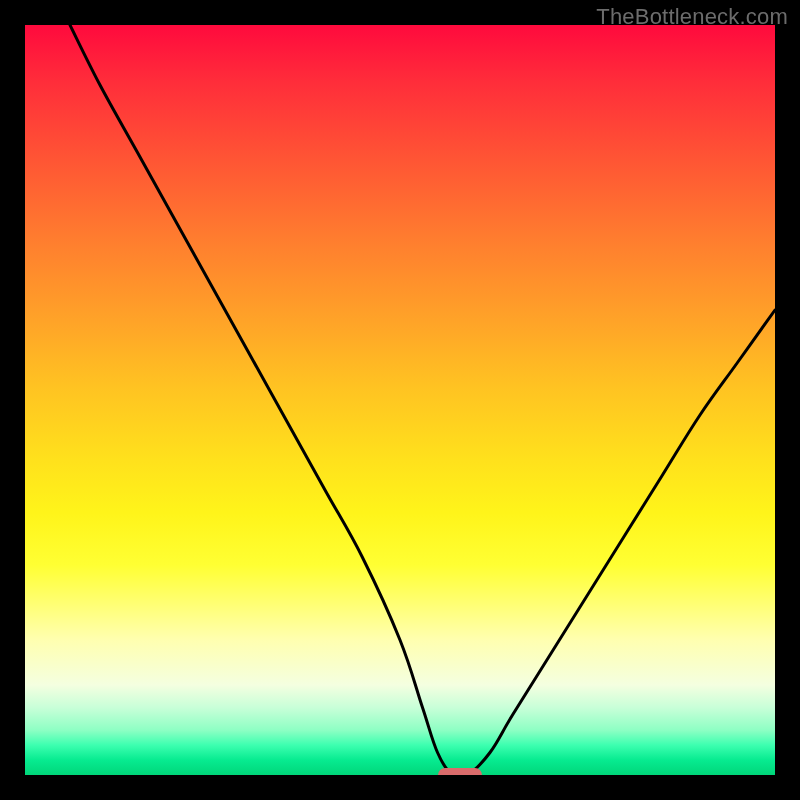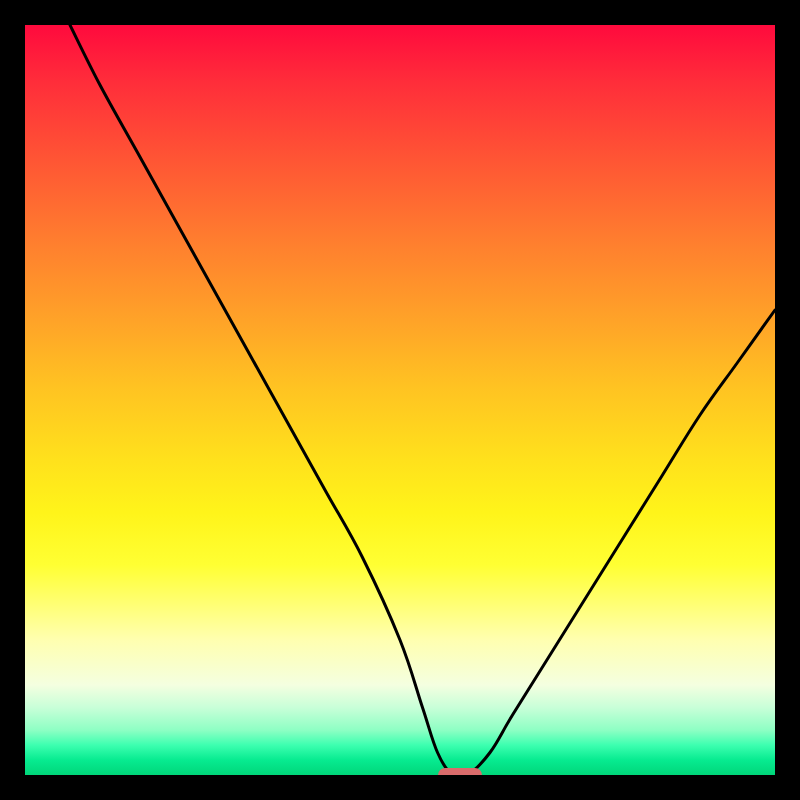--- a/index.html
+++ b/index.html
@@ -78,20 +78,21 @@
     background: #d96b6b;
     transform: translate(-50%, -50%);
     z-index: 5;
   }
 </style>
 </head>
 <body>
 
 <div class="frame">
 
+  <div class="watermark">TheBottleneck.com</div>
 
   <div class="plot-area">
 
     <div class="gradient"></div>
 
     <svg class="curve" viewBox="0 0 750 750" preserveAspectRatio="none">
       <path id="curve-path" d="M 45 0 C 50.4 10.799999999999999, 62.85 37.05, 75 60 C 87.15 82.95, 99 103.2, 112.5 127.5 C 126 151.8, 136.5 170.7, 150 195 C 163.5 219.3, 174 238.20000000000002, 187.5 262.5 C 201 286.8, 211.5 305.69999999999993, 225 329.99999999999994 C 238.5 354.29999999999995, 249 373.2, 262.5 397.5 C 276 421.8, 286.5 440.7, 300 465 C 313.5 489.3, 324 505.5, 337.5 532.5 C 351 559.5, 364.2 588, 375 615 C 385.8 642, 390.75 662.25, 397.5 682.5 C 404.25 702.75, 407.1000000000001 715.35, 412.50000000000006 727.5 C 417.90000000000003 739.65, 422.09999999999997 745.95, 427.49999999999994 750 C 432.8999999999999 754.05, 435.75 754.05, 442.5 750 C 449.25 745.95, 456.9 738.3, 465 727.5 C 473.1 716.7, 476.7 707.55, 487.5 690 C 498.3 672.45, 511.5 651.6, 525 630 C 538.5 608.4, 549 591.6, 562.5 570 C 576 548.4, 586.5 531.6, 600 510 C 613.5 488.4, 624 471.6, 637.5 450 C 651 428.4, 661.5 410.25, 675 390 C 688.5 369.75, 699 356.3999999999999, 712.5 337.49999999999994 C 726 318.59999999999997, 743.25 294.45, 750 285" fill="none" stroke="#000" stroke-width="3" stroke-linecap="round" stroke-linejoin="round"></path>
     </svg>
 
     <div id="opt-marker" class="marker" style="left: 435px; top: 750px; background: rgb(217, 107, 107);"></div>

